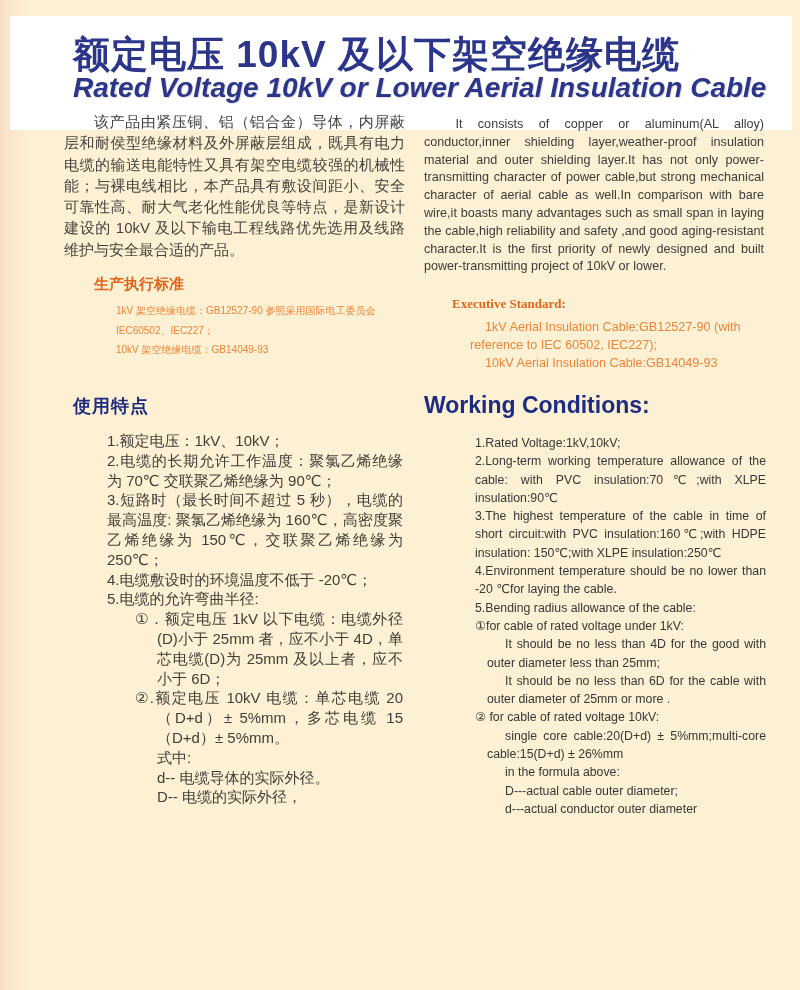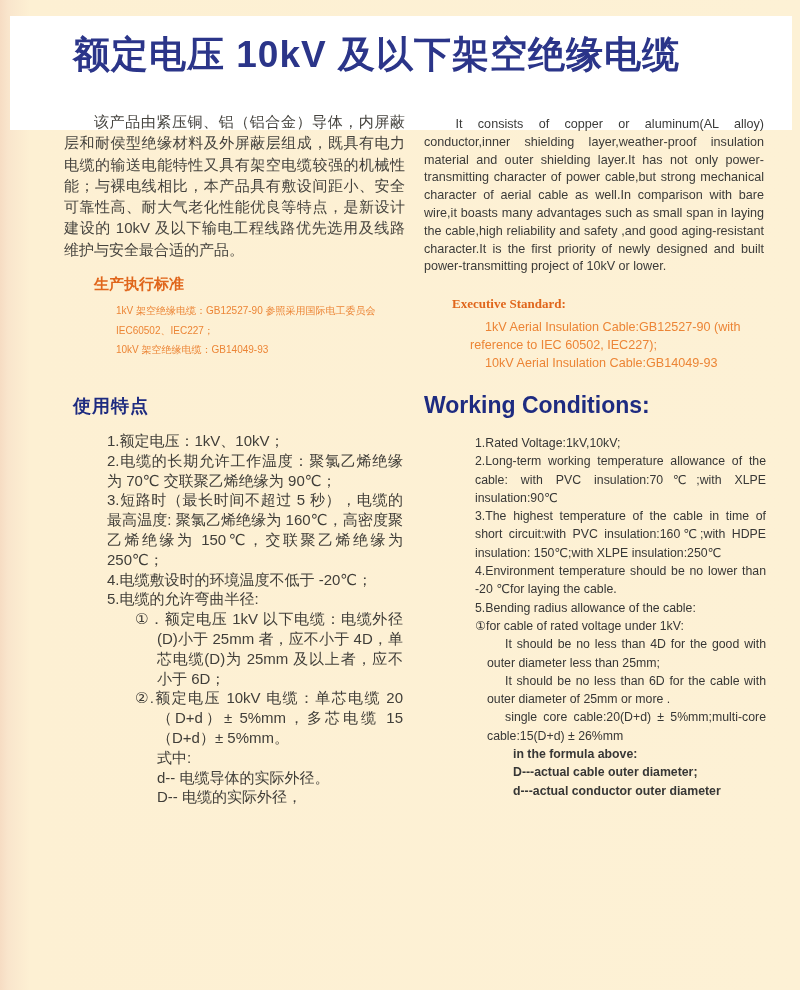--- a/index.html
+++ b/index.html
@@ -66,29 +66,30 @@
     font-size:15px; line-height:19.8px; color:#403e39; text-align:justify;
   }
   .feat-en .feat-item {
     font-size:12.3px; line-height:18.3px; color:#373736; text-align:justify;
   }
   
   .feat-zh .sub  { margin-left:50px; text-indent:-22px; }
   .feat-zh .sub2 { margin-left:50px; }
   
   .feat-en .para    { margin-left:12px; text-indent:18px; }
-  .feat-en .formula { margin-left:38px;font-weight:bold; }
+  .feat-en .formula { margin-left:30px; }
 </style>
 </head>
 <body>
 
 <div class="page">
 
   <div class="title-band">
     <div class="title-zh">额定电压 10kV 及以下架空绝缘电缆</div>
+    <div class="title-en">Rated Voltage 10kV or Lower Aerial Insulation Cable</div>
   </div>
 
   <div class="block intro-zh">该产品由紧压铜、铝（铝合金）导体，内屏蔽层和耐侯型绝缘材料及外屏蔽层组成，既具有电力电缆的输送电能特性又具有架空电缆较强的机械性能；与裸电线相比，本产品具有敷设间距小、安全可靠性高、耐大气老化性能优良等特点，是新设计建设的 10kV 及以下输电工程线路优先选用及线路维护与安全最合适的产品。</div>
   <div class="block intro-en">It consists of copper or aluminum(AL alloy) conductor,inner shielding layer,weather-proof insulation material and outer shielding layer.It has not only power-transmitting character of power cable,but strong mechanical character of aerial cable as well.In comparison with bare wire,it boasts many advantages such as small span in laying the cable,high reliability and safety ,and good aging-resistant character.It is the first priority of newly designed and built power-transmitting project of 10kV or lower.</div>
 
   <div class="block std-zh">
     <div class="std-heading-zh">生产执行标准</div>
     <div class="std-items">
       <div class="std-item">1kV 架空绝缘电缆：GB12527-90 参照采用国际电工委员会 IEC60502、IEC227；</div>
       <div class="std-item">10kV 架空绝缘电缆：GB14049-93</div>
@@ -123,20 +124,21 @@
     <div class="feat-heading-en">Working Conditions:</div>
     <div class="feat-list">
       <div class="feat-item">1.Rated Voltage:1kV,10kV;</div>
       <div class="feat-item">2.Long-term working temperature allowance of the cable: with PVC insulation:70℃;with XLPE insulation:90℃</div>
       <div class="feat-item">3.The highest temperature  of the cable in time of short circuit:with PVC insulation:160℃;with HDPE insulation: 150℃;with XLPE insulation:250℃</div>
       <div class="feat-item">4.Environment temperature should be no lower than -20 ℃for laying the cable.</div>
       <div class="feat-item">5.Bending radius allowance of the cable:</div>
       <div class="feat-item">①for cable of rated voltage under 1kV:</div>
       <div class="feat-item para">It should be no less than 4D for the good with outer diameter less than 25mm;</div>
       <div class="feat-item para">It should be no less than 6D for the cable with outer diameter of 25mm or more .</div>
+      <div class="feat-item">② for cable of rated voltage 10kV:</div>
       <div class="feat-item para">single core cable:20(D+d) ± 5%mm;multi-core cable:15(D+d) ± 26%mm</div>
       <div class="feat-item formula">in the formula above:</div>
       <div class="feat-item formula">D---actual cable outer diameter;</div>
       <div class="feat-item formula">d---actual conductor outer diameter</div>
     </div>
   </div>
 
 </div>
 
 </body></html>

